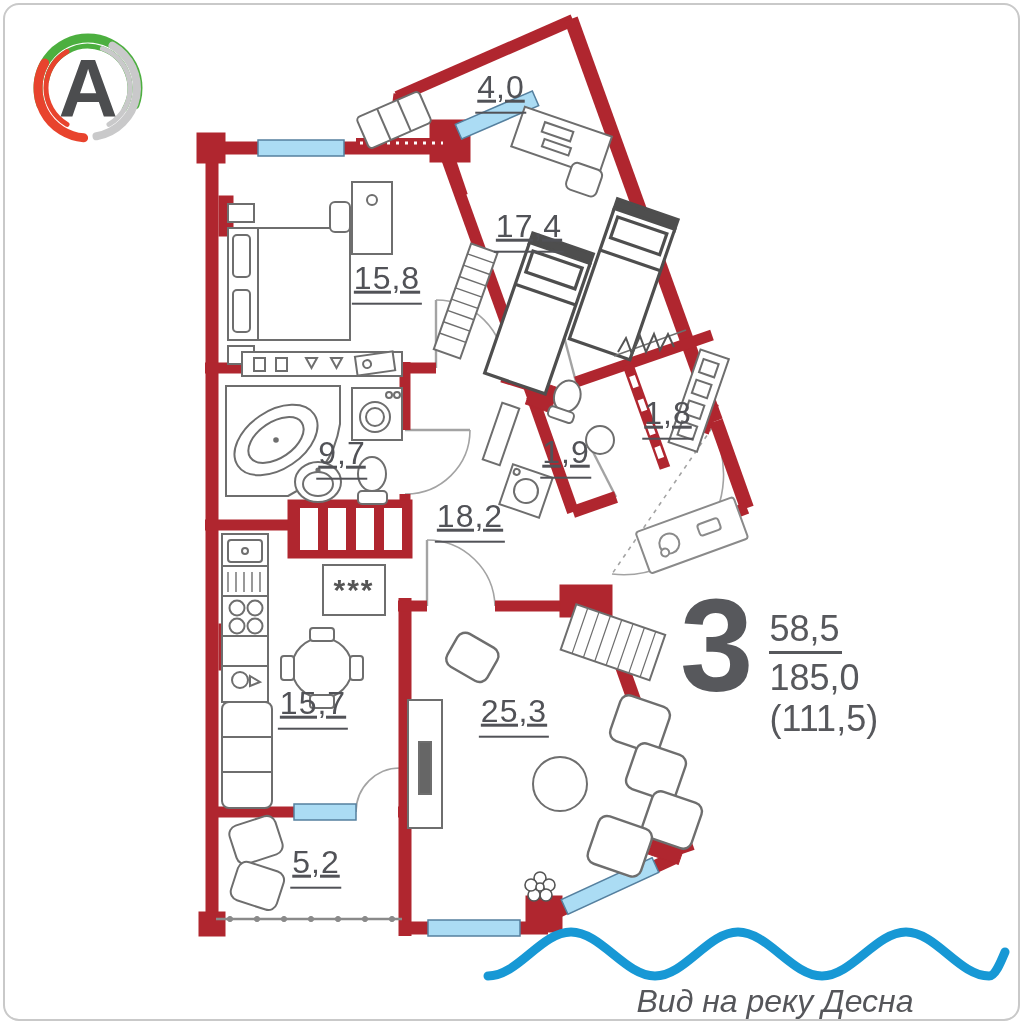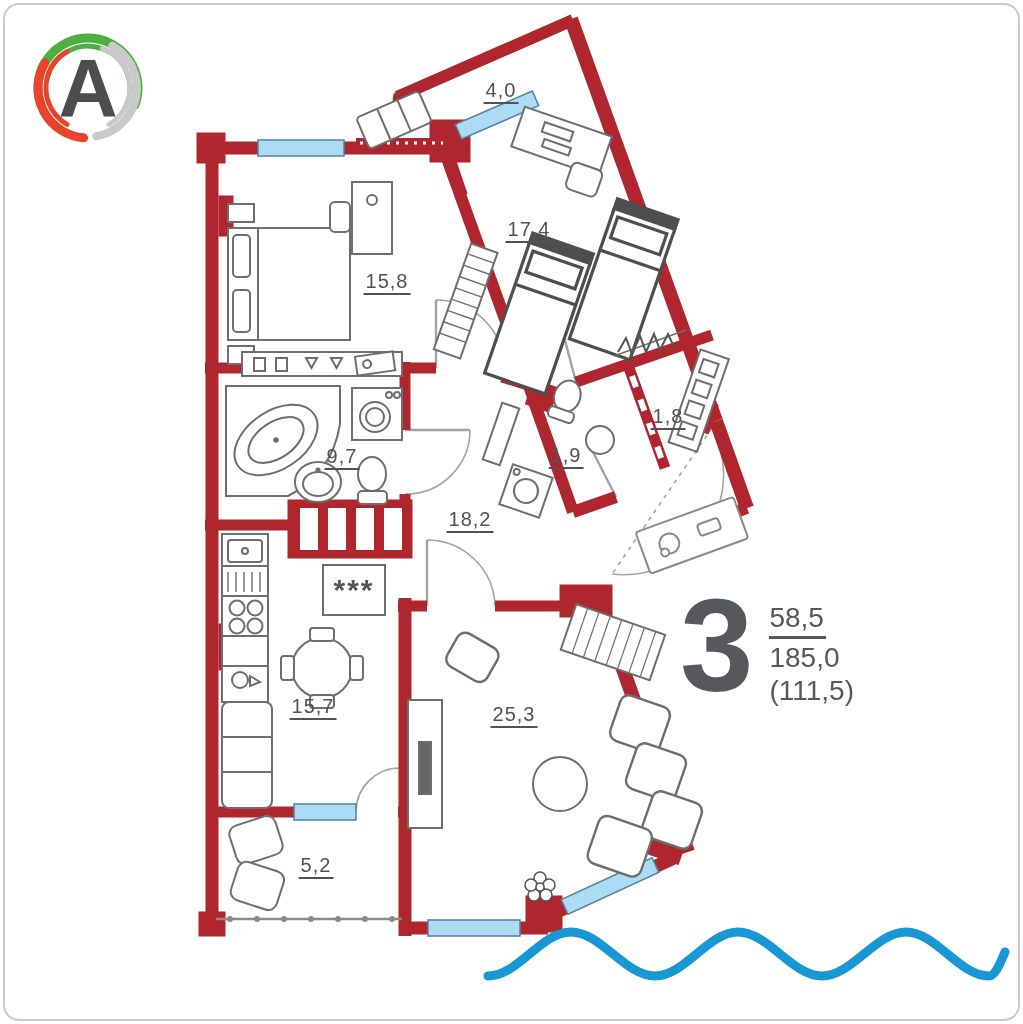--- a/index.html
+++ b/index.html
@@ -10,28 +10,29 @@
   .frame{position:absolute;inset:3px;border:2px solid #c9c9c9;border-radius:16px;pointer-events:none;}
   .plan-svg{position:absolute;left:0;top:0;}
   
   .logo-letter{
     position:absolute;left:88px;top:92px;transform:translate(-50%,-54%);
     font-size:82px;font-weight:700;color:#4c4d4f;letter-spacing:0;
   }
   
   .room-label{
     position:absolute;transform:translate(-50%,-50%);
-    font-size:20px;color:#515257;letter-spacing:1px;
-    border-bottom:2px solid #515257;padding:0 2px 1px 2px;line-height:1.05;
+    font-size:32px;color:#515257;letter-spacing:1px;
+    border-bottom:2px solid #515257;padding:0 2px 7px 2px;line-height:1.05;
     white-space:nowrap;
+    text-decoration:underline;
   }
   
   .stats{position:absolute;left:680px;top:585px;display:flex;align-items:flex-start;}
   .rooms-count{font-size:132px;line-height:0.92;color:#57585c;font-weight:700;}
-  .areas{margin-left:16px;margin-top:18px;font-size:28px;color:#57585c;line-height:1.1;}
+  .areas{margin-left:16px;margin-top:24px;font-size:36px;color:#57585c;line-height:1.1;}
   .areas .area{margin-bottom:2px;}
   .areas .living{border-bottom:3px solid #57585c;display:inline-block;padding:0 2px 2px 0;margin-bottom:4px;}
   
   .view-caption{
     position:absolute;left:775px;top:1001px;transform:translate(-50%,-50%);
     font-style:italic;font-size:32px;color:#55565a;white-space:nowrap;
   }
 </style>
 </head>
 <body>
@@ -371,13 +372,14 @@
 
   <div class="stats">
     <div class="rooms-count">3</div>
     <div class="areas">
       <div class="area living">58,5</div>
       <div class="area">185,0</div>
       <div class="area">(111,5)</div>
     </div>
   </div>
 
+  <div class="view-caption">Вид на реку Десна</div>
 </div>
 
 </body></html>

